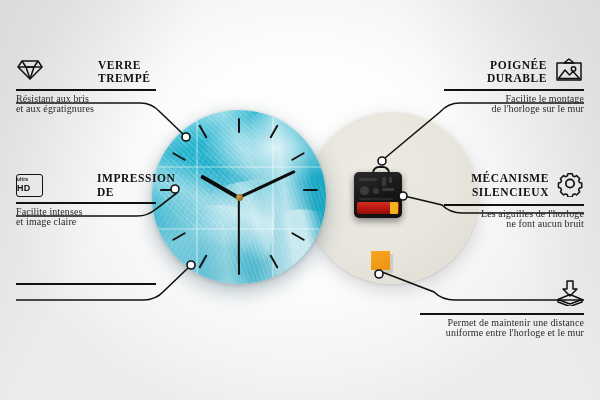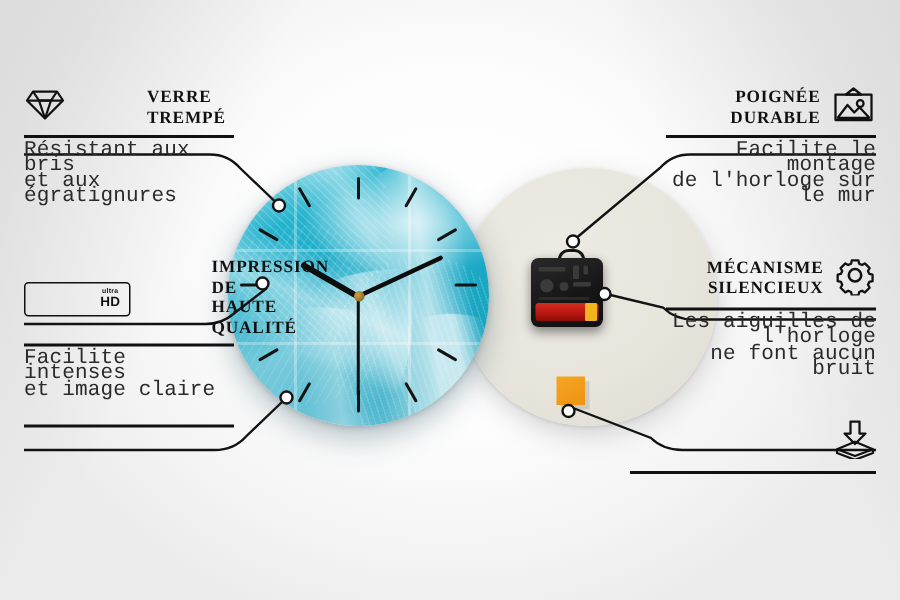--- a/index.html
+++ b/index.html
@@ -80,29 +80,29 @@
   .feat.right .head{justify-content:flex-end;}
   .title{
     font-family:"Liberation Serif", serif;
     font-weight:bold;font-size:11.5px;letter-spacing:.55px;color:#111;
     line-height:13.5px;text-transform:uppercase;margin-left:47px;
   }
   .feat.left .title{text-align:left;}
   .feat.right .title{text-align:right;}
   .rule{height:1.6px;background:#111;margin-top:3px;}
   .desc{
-    font-family:Liberation Mono, monospace;
-    font-size:14px;color:#2a2a2a;line-height:10.6px;margin-top:3px;letter-spacing:.1px;
+    font-family:Liberation Serif, serif;
+    font-size:10px;color:#2a2a2a;line-height:10.6px;margin-top:3px;letter-spacing:.1px;
   }
   .feat.right .desc{text-align:right;}
   .icon{flex:0 0 auto;color:#111;display:block;}
 
   .hdicon{
     width:25px;height:21px;border:1.7px solid #111;border-radius:3px;
-    display:flex;flex-direction:column;align-items:center;justify-content:center;line-height:1;padding-left:44px;
+    display:flex;flex-direction:column;justify-content:center;line-height:1;
   }
   .hdicon .u{font-family:"Liberation Sans",sans-serif;font-size:4.6px;font-weight:bold;letter-spacing:.2px;}
   .hdicon .h{font-family:"Liberation Sans",sans-serif;font-size:9px;font-weight:bold;letter-spacing:.2px;margin-top:.5px;}
 </style>
 </head>
 <body>
 
 <div id="stage">
 
   <div class="back-clock"></div>
@@ -197,21 +197,21 @@
     </div>
   </div>
 
   <div class="feat left" style="left:16px;top:172px;width:140px;">
     <div class="head">
       <span class="icon hdicon">
         <span class="u">ultra</span>
         <span class="h">HD</span>
       </span>
       <span class="title">
-        <span>IMPRESSION DE</span><br><span>HAUTE QUALITÉ</span>
+        <span>IMPRESSION DE</span><br>
       </span>
     </div>
     <div class="rule"></div>
     <div class="desc">
       <span>Facilite intenses</span><br><span>et image claire</span>
     </div>
   </div>
 
   <div class="feat left" style="left:16px;top:280px;width:140px;">
     <div class="rule"></div>
@@ -259,15 +259,18 @@
     <div class="head">
       <span class="icon">
         <svg width="28" height="26" viewBox="0 0 28 26" fill="none" stroke="#111" stroke-width="1.5" stroke-linejoin="round">
           <path d="M11,1 h6 v8 h4 l-7,7 -7,-7 h4 z"></path>
           <path d="M14,14.5 L26,19.5 L14,24 L2,19.5 Z"></path>
           <path d="M2,19.5 v2.5 L14,26.5 L26,22 v-2.5"></path>
         </svg>
       </span>
     </div>
     <div class="rule"></div>
+    <div class="desc">
+      <span>Permet de maintenir une distance</span><br><span>uniforme entre l'horloge et le mur</span>
+    </div>
   </div>
 
 </div>
 
 </body></html>

